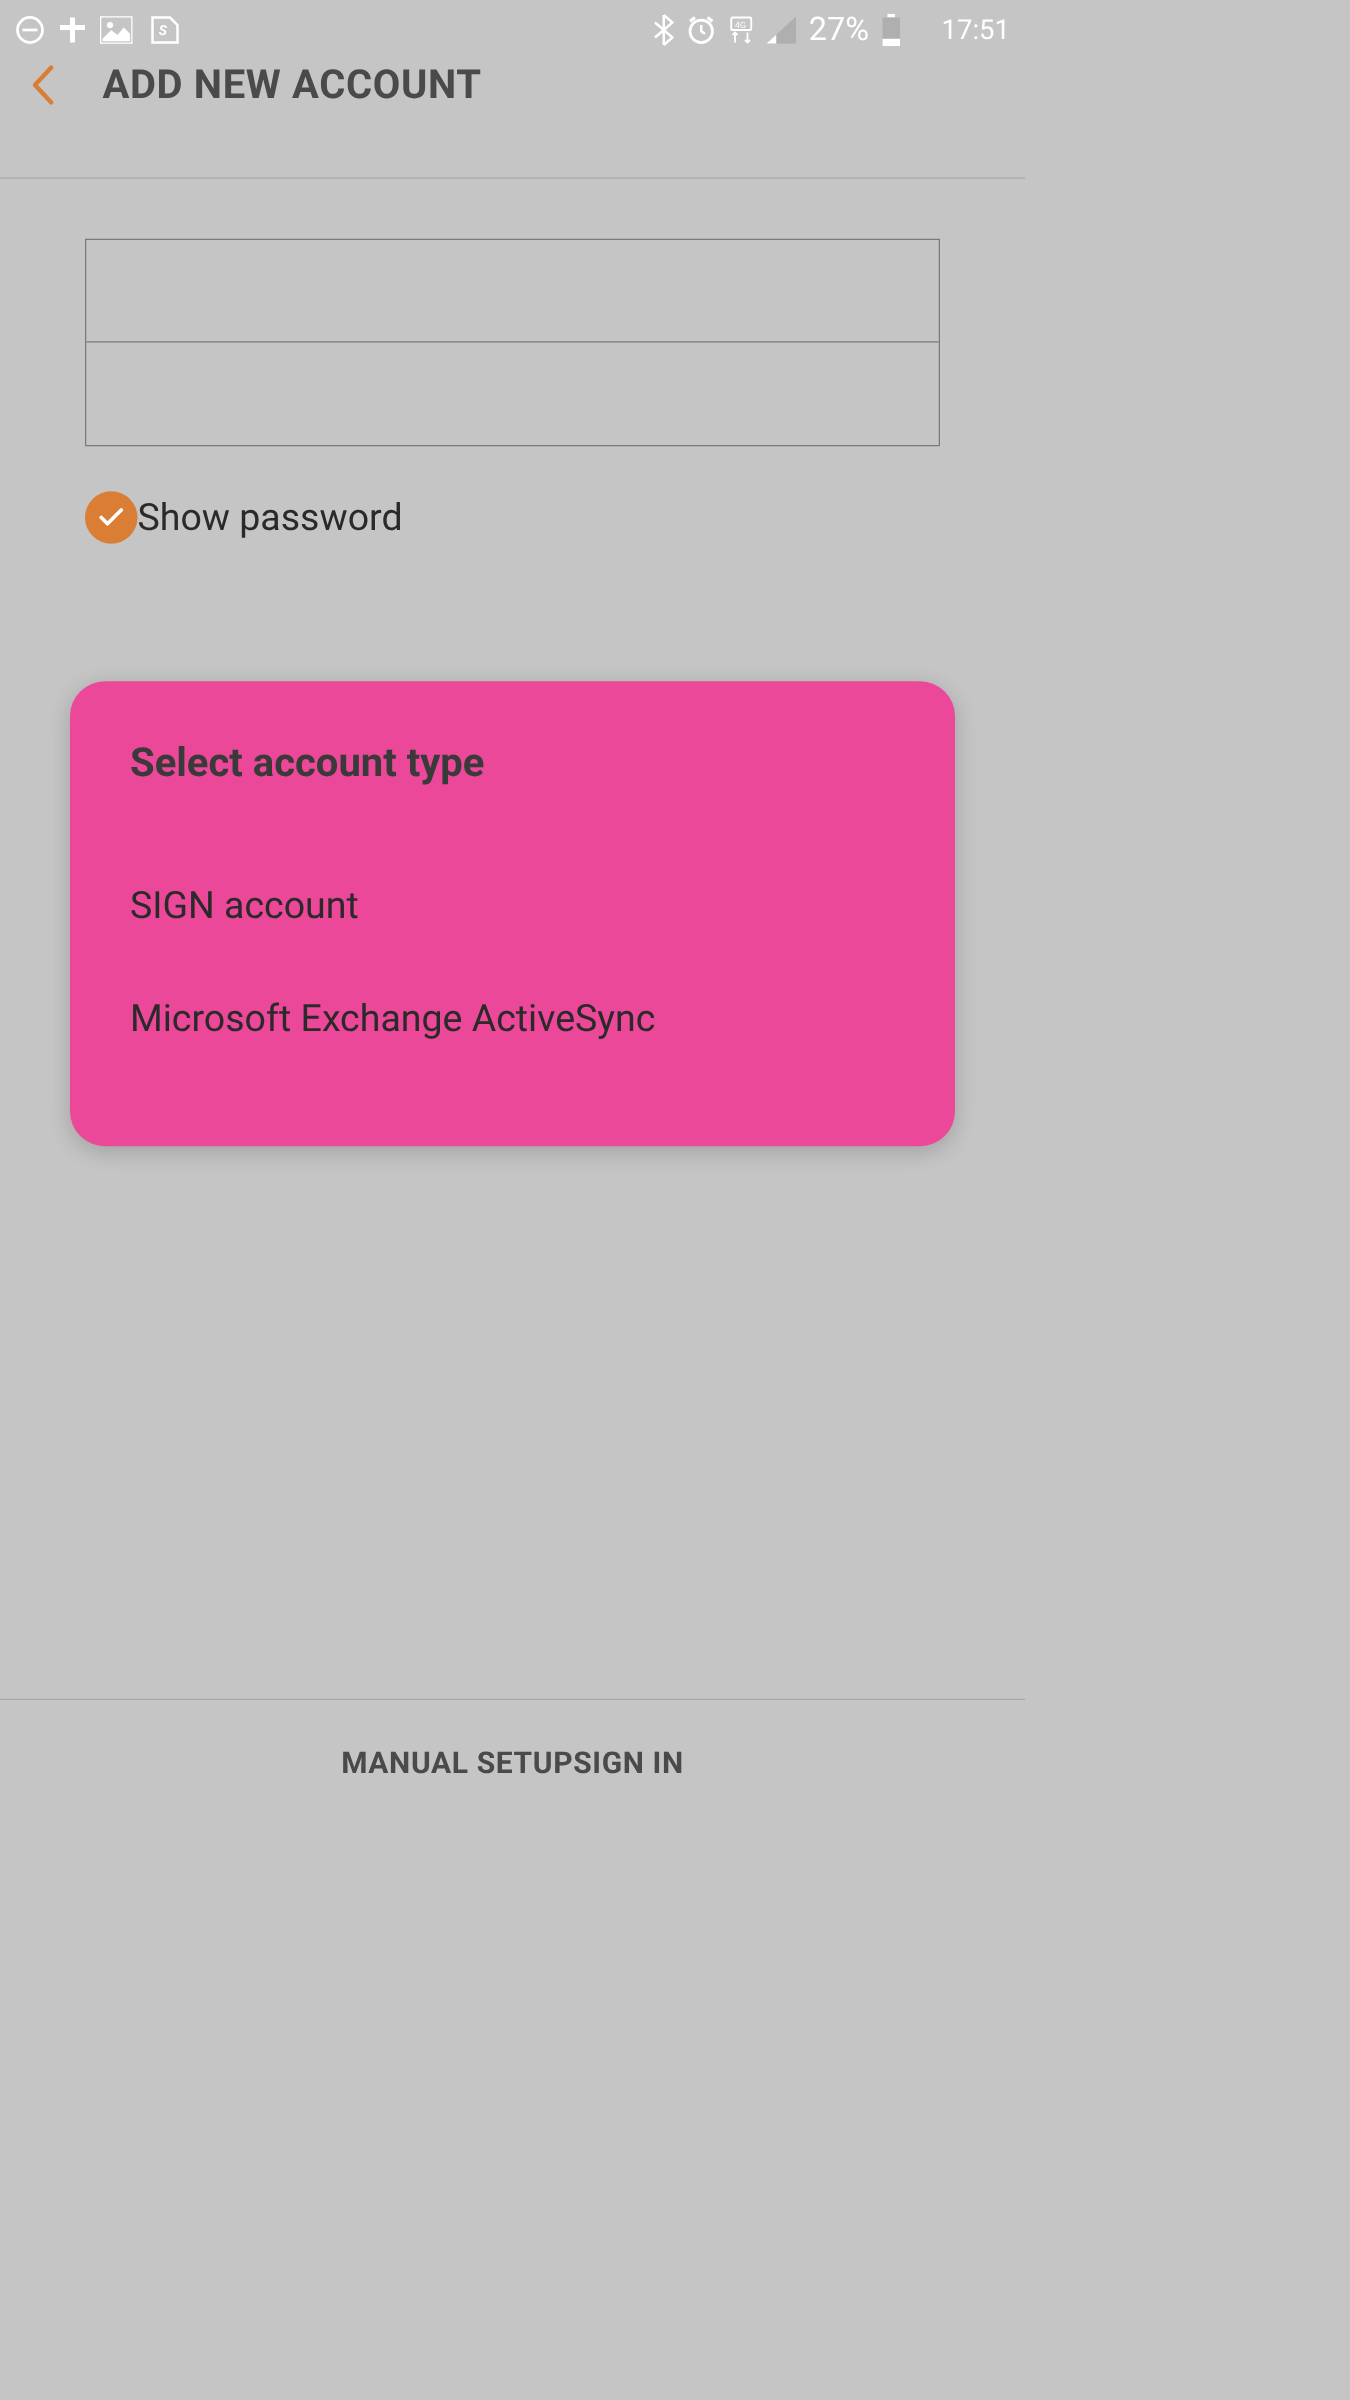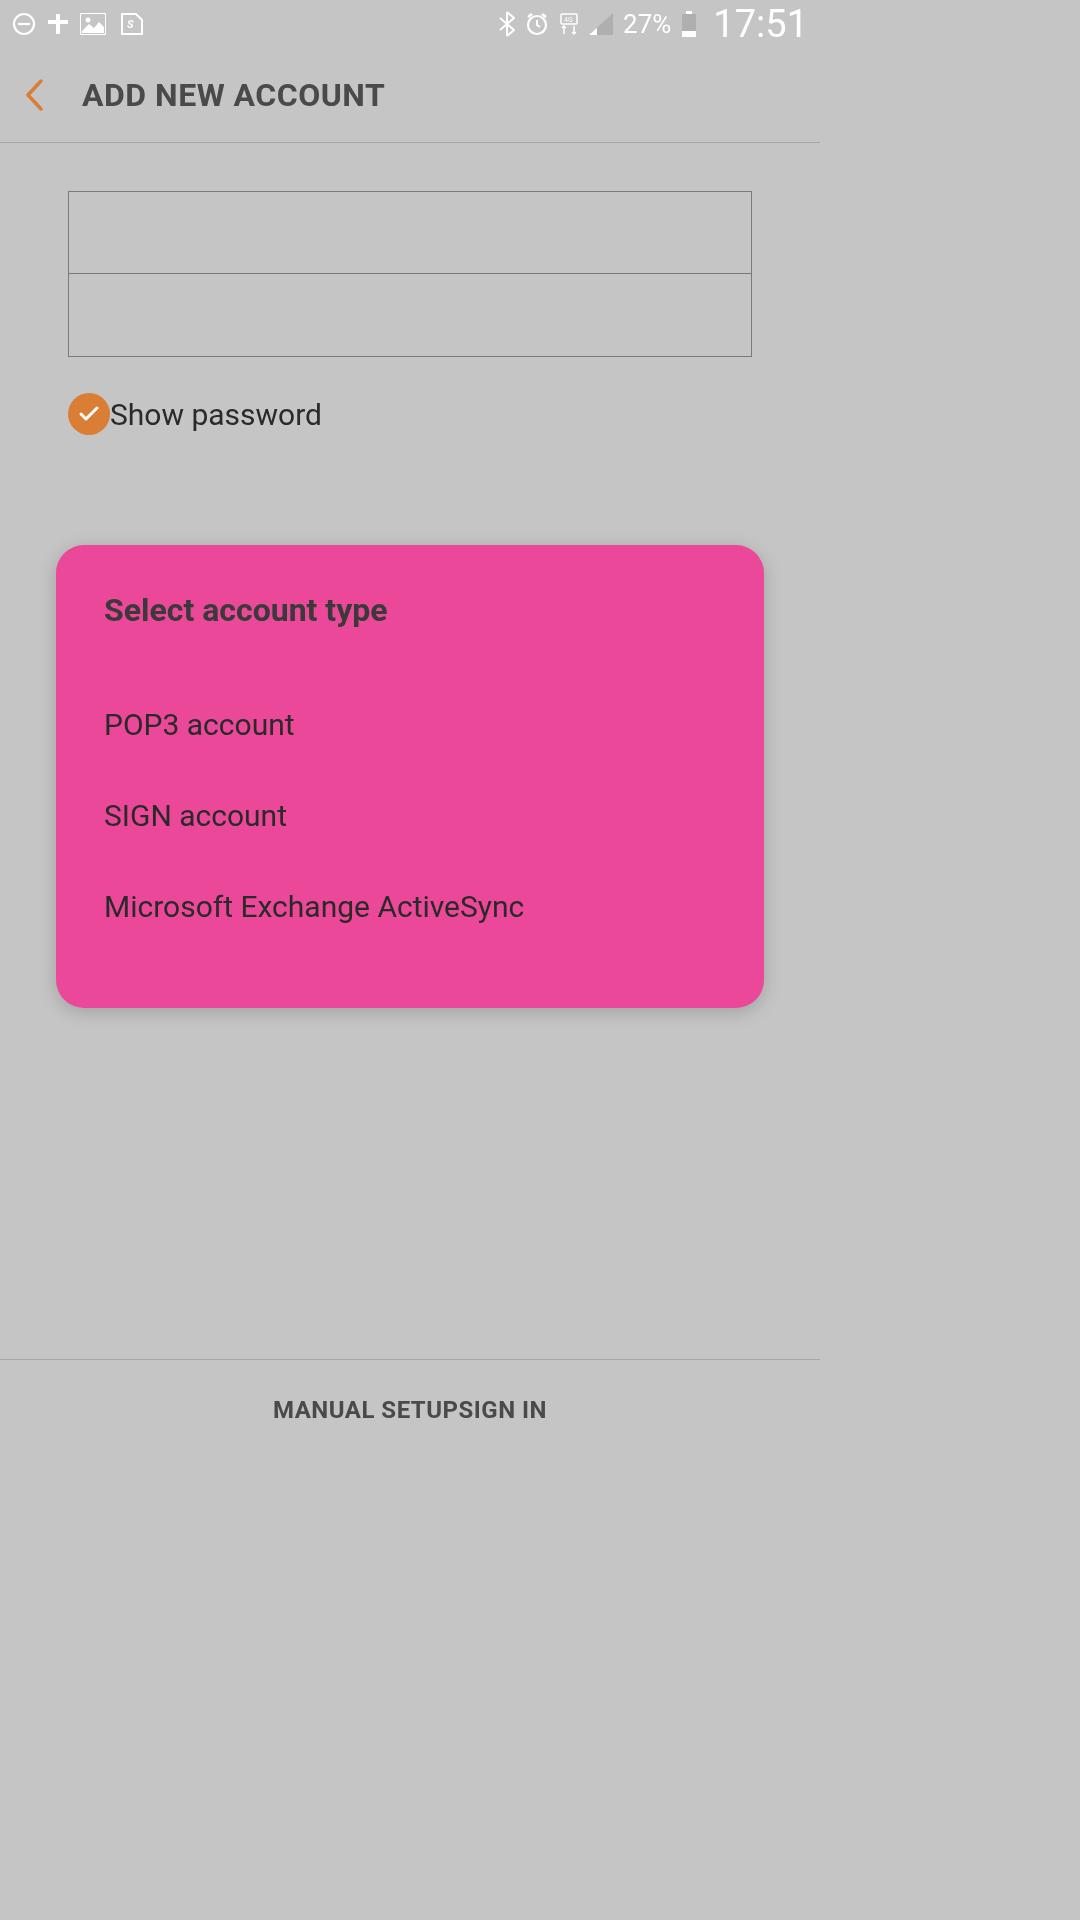--- a/index.html
+++ b/index.html
@@ -37,28 +37,27 @@
     .status-icon {
       display: inline-flex;
       align-items: center;
       justify-content: center;
     }
     .battery-text {
       font-size: 26px;
       font-weight: 400;
     }
     .time-text {
-      font-size: 38px;
+      font-size: 22px;
       font-weight: 400;
-      margin-left: 6px;
+      margin-left: 22px;
     }
     .header {
       height: 95px;
       display: flex;
-      align-items: center;
       padding: 0 14px;
       border-bottom: 1px solid #a8a8a8;
     }
     .back-btn {
       width: 40px;
       height: 40px;
       display: flex;
       align-items: center;
       justify-content: center;
       cursor: pointer;
@@ -239,21 +238,20 @@
       <svg width="22" height="18" viewBox="0 0 22 18" fill="none" stroke="#ffffff" stroke-width="3" stroke-linecap="round" stroke-linejoin="round">
         <path d="M3 9 L8 14 L19 3"></path>
       </svg>
     </div>
     <span class="show-password-label">Show password</span>
   </div>
 </div>
 
 <div class="modal">
   <div class="modal-title">Select account type</div>
-  <div class="modal-option">POP3 account</div>
   <div class="modal-option">SIGN account</div>
   <div class="modal-option">Microsoft Exchange ActiveSync</div>
 </div>
 
 <div class="bottom-bar">
   <span class="bottom-btn">MANUAL SETUP</span>
   <span class="bottom-btn">SIGN IN</span>
 </div>
 
 </body></html>

